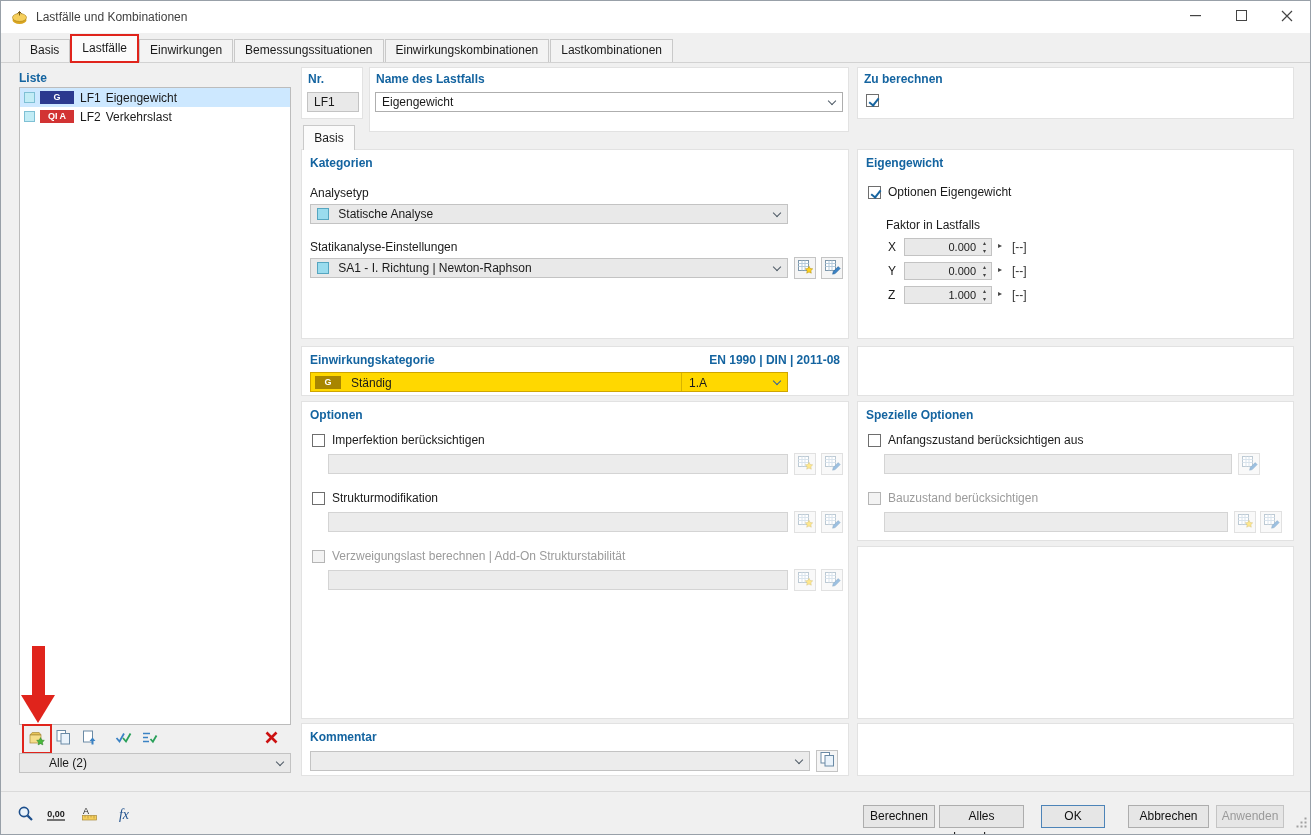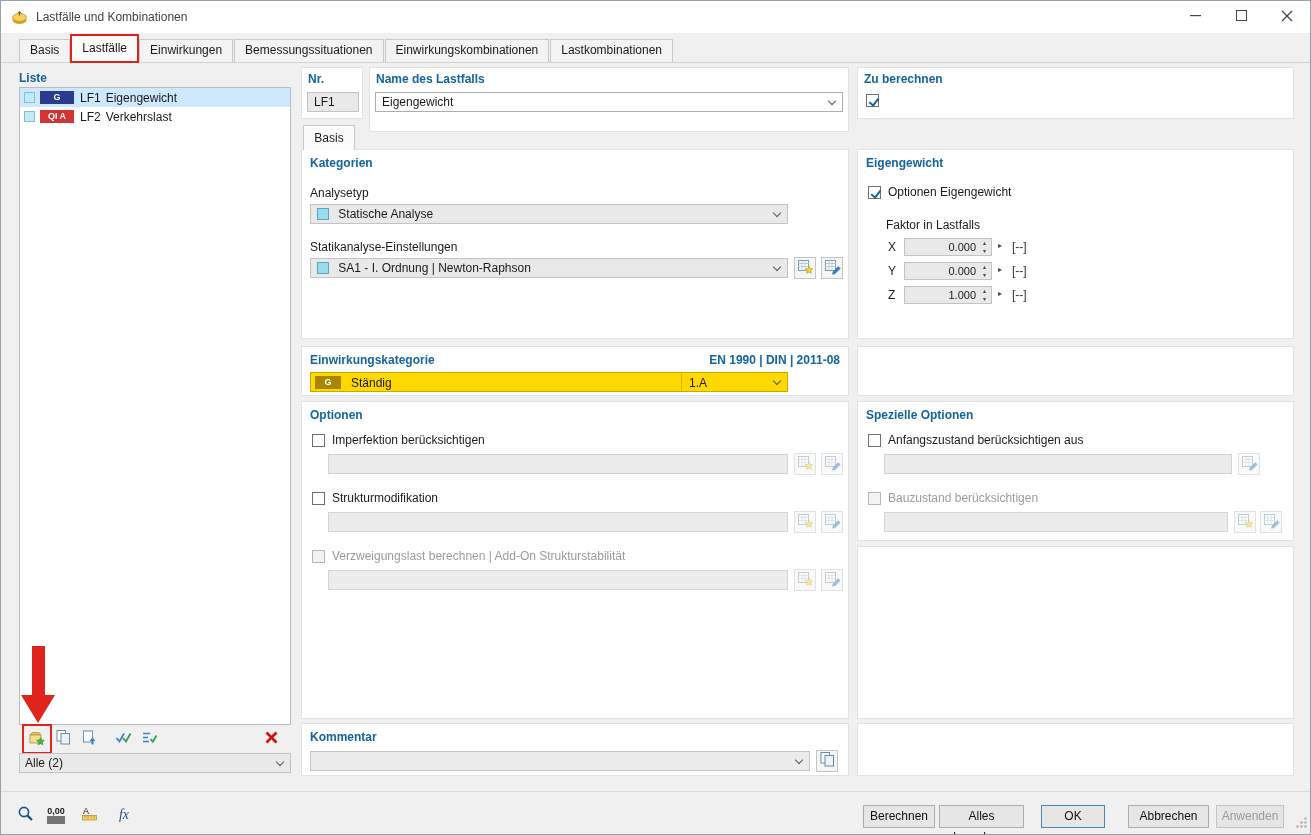--- a/index.html
+++ b/index.html
@@ -60,21 +60,21 @@
   .ycode{position:absolute;left:378px;top:1px;color:#1a1a1a}
   .ycombo .chev{border-color:#2f5fa0}
   
   .dtab{position:absolute;left:302px;top:124px;width:52px;height:25px;background:#fbfbfb;border:1px solid #c9c9c9;border-bottom:none;text-align:center;line-height:24px;z-index:2}
   
   .footline{position:absolute;left:0;top:790px;right:0;height:1px;background:#dadada}
   .btn{position:absolute;top:804px;height:23px;background:#e6e6e6;border:1px solid #adadad;text-align:center;line-height:21px;color:#111}
   .btn.default{border-color:#4d84b8}
   .btn.disabled{color:#9a9a9a;border-color:#c4c4c4}
   .sbtn{position:absolute;top:802px;width:26px;height:24px;display:flex;align-items:center;justify-content:center}
-  .dec{font-size:9px;font-weight:bold;color:#1a1a1a;border-bottom:8px solid #737373;line-height:10px}
+  .dec{font-size:9px;font-weight:bold;color:#1a1a1a;border-bottom:2px solid #737373;line-height:10px}
   .fx{font-style:italic;font-family:"Liberation Serif","DejaVu Serif",serif;font-size:14px;color:#1d4f8c}
   
   .arrow-shaft{position:absolute;left:31px;top:645px;width:13px;height:50px;background:#e0241c;z-index:40}
   .arrow-head{position:absolute;left:20px;top:694px;width:0;height:0;border-left:17px solid transparent;border-right:17px solid transparent;border-top:28px solid #e0241c;z-index:40}
   .grip{position:absolute;right:2px;bottom:2px}
 </style>
 </head>
 <body>
 
 <div class="window">
@@ -162,21 +162,21 @@
           <path d="M2 4.5h7M2 8.5h5M2 12.5h6" stroke="#3b82c4" stroke-width="1.3"></path>
           <path d="M9.5 10l2.4 2.8 3.6-6.3" stroke="#2aa05a" stroke-width="1.8" fill="none"></path>
         </svg></span>
     </div>
   <div class="tbtn" style="left:258px;top:726px">
       <span><svg width="15" height="15" viewBox="0 0 15 15">
           <path d="M2.5 2.5l10 10M12.5 2.5l-10 10" stroke="#cc1111" stroke-width="2.6"></path>
         </svg></span>
     </div>
 
-  <div class="combo" style="left:18px;top:752px;width:272px;padding-left:5px">
+  <div class="combo" style="left:18px;top:752px;width:272px;padding-left:29px">
     <span>Alle (2)</span>
     <span class="chev"></span>
   </div>
 
   <div class="arrow-shaft"></div>
   <div class="arrow-head"></div>
 
   <div class="panel" style="left:300px;top:66px;width:62px;height:52px">
     <div class="lbl blue" style="left:6px;top:4px">Nr.</div>
     <div class="combo" style="left:5px;top:24px;width:52px;padding-right:4px"><span>LF1</span></div>
@@ -201,21 +201,21 @@
     <div class="sec-title">Kategorien</div>
     <div class="lbl" style="left:8px;top:36px">Analysetyp</div>
     <div class="combo" style="left:8px;top:54px;width:478px">
       <span class="cicon"></span>
       <span>Statische Analyse</span>
       <span class="chev"></span>
     </div>
     <div class="lbl" style="left:8px;top:90px">Statikanalyse-Einstellungen</div>
     <div class="combo" style="left:8px;top:108px;width:478px">
       <span class="cicon"></span>
-      <span>SA1 - I. Ordnung | Newton-Raphson</span>
+      <span>SA1 - I. Richtung | Newton-Raphson</span>
       <span class="chev"></span>
     </div>
     <div class="ibtn" style="left:492px;top:107px">
         <span><svg width="17" height="17" viewBox="0 0 17 17">
             <rect x="1.5" y="2.5" width="10" height="10" fill="#fff" stroke="#7d97ab"></rect>
             <path d="M1.5 5.5h10M1.5 8.5h10M5 2.5v10M8 2.5v10" stroke="#b5cbdc" stroke-width="1"></path>
             <path d="M12 8.2l1.15 2.3 2.55.37-1.85 1.8.44 2.53-2.29-1.2-2.29 1.2.44-2.53-1.85-1.8 2.55-.37z" fill="#ffd21e" stroke="#a8860a" stroke-width="0.5"></path>
           </svg></span>
       </div>
     <div class="ibtn" style="left:519px;top:107px">

